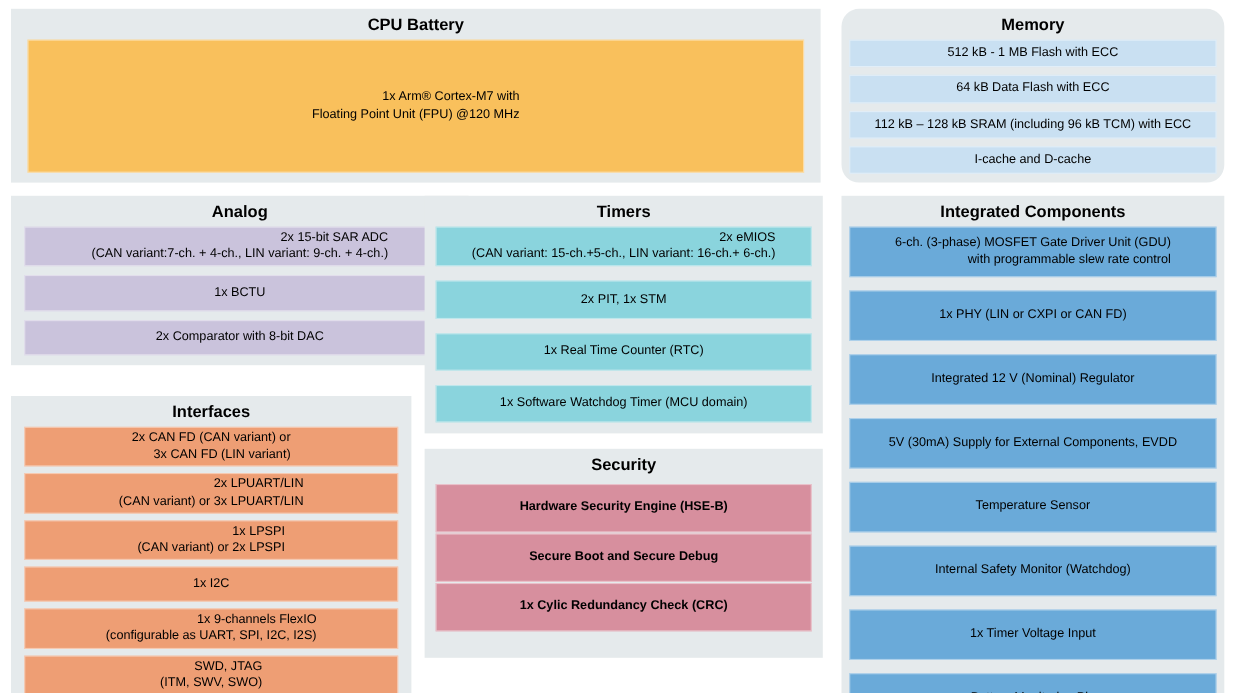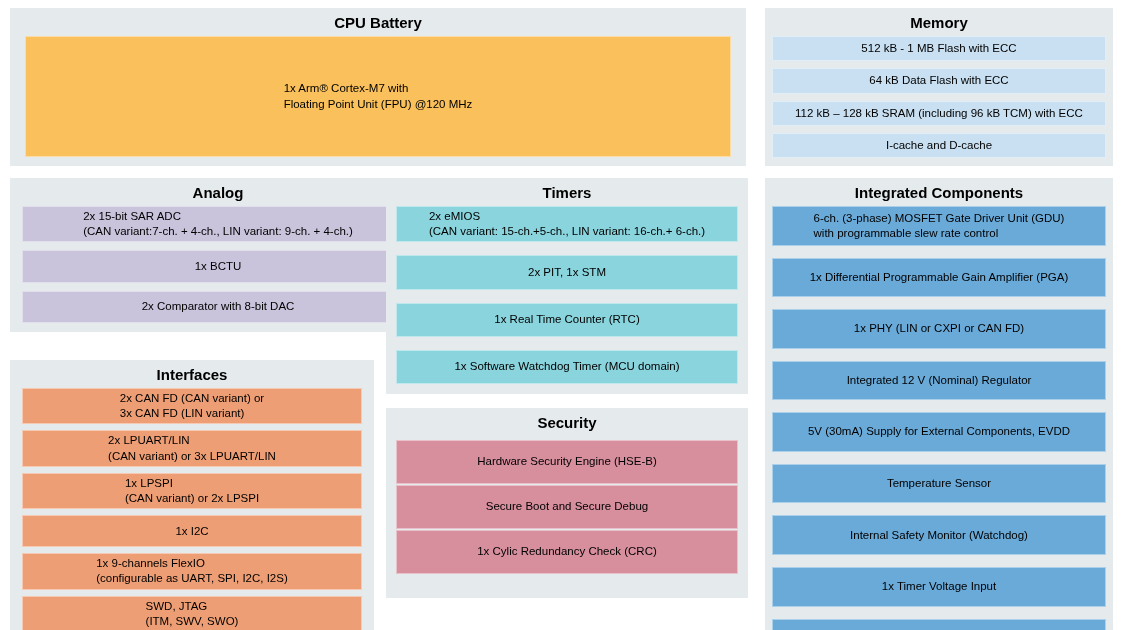--- a/index.html
+++ b/index.html
@@ -33,42 +33,42 @@
     flex: 1 1 auto;
     display: flex;
     flex-direction: column;
     min-height: 0;
   }
   .item-box {
     flex: 1 1 0;
     display: flex;
     align-items: center;
     justify-content: center;
-    text-align: left;
+    text-align: right;
     font-size: 11.5px;
     line-height: 1.32;
     white-space: pre-line;
     color: #000;
     border: 1px solid rgba(255,255,255,0.45);
     box-sizing: border-box;
     padding: 2px 6px;
   }
   
   #panel-cpu        { left: 10px;  top: 8px;   width: 736px; height: 158px; padding: 0 15px 9px 15px; }
   #panel-cpu .items { gap: 0; }
-  #panel-memory        { left: 765px; top: 8px;   width: 348px; height: 158px; padding: 0 7px 8px 7px; }
+  #panel-memory        { left: 765px; top: 8px;   width: 348px; height: 158px; padding: 0 7px 8px 7px; border-radius: 16px; }
   #panel-memory .items { gap: 7px; }
   #panel-analog        { left: 10px;  top: 178px; width: 416px; height: 154px; padding: 0 12px 9px 12px; }
   #panel-analog .items { gap: 8px; }
   #panel-interfaces        { left: 10px;  top: 344px; width: 364px; height: 281px; padding: 0 12px 9px 12px; margin-top: 16px; }
   #panel-interfaces .items { gap: 6px; }
   #panel-timers        { left: 386px; top: 178px; width: 362px; height: 216px; padding: 0 10px 10px 10px; }
   #panel-timers .items { gap: 13px; }
   #panel-security        { left: 386px; top: 408px; width: 362px; height: 190px; padding: 0 10px 24px 10px; }
-  #panel-security .items { gap: 1px; }
+  #panel-security .items { gap: 1px; font-weight: bold; }
   #panel-security .panel-title { padding-bottom: 9px; }
   #panel-integrated        { left: 765px; top: 178px; width: 348px; height: 488px; padding: 0 7px 8px 7px; }
   #panel-integrated .items { gap: 12px; }
 </style>
 </head>
 <body>
 
 <section class="panel" id="panel-cpu">
   <h2 class="panel-title">CPU Battery</h2>
   <div class="items">
@@ -132,21 +132,20 @@
       <div class="item-box" style="background: rgb(215, 143, 158);">Secure Boot and Secure Debug</div>
       <div class="item-box" style="background: rgb(215, 143, 158);">1x Cylic Redundancy Check (CRC)</div>
     </div>
 </section>
 
 <section class="panel" id="panel-integrated">
   <h2 class="panel-title">Integrated Components</h2>
   <div class="items">
       <div class="item-box" style="background: rgb(106, 170, 217);">6-ch. (3-phase) MOSFET Gate Driver Unit (GDU)
 with programmable slew rate control</div>
-      <div class="item-box" style="background: rgb(106, 170, 217);">1x Differential Programmable Gain Amplifier (PGA)</div>
       <div class="item-box" style="background: rgb(106, 170, 217);">1x PHY (LIN or CXPI or CAN FD)</div>
       <div class="item-box" style="background: rgb(106, 170, 217);">Integrated 12 V (Nominal) Regulator</div>
       <div class="item-box" style="background: rgb(106, 170, 217);">5V (30mA) Supply for External Components, EVDD</div>
       <div class="item-box" style="background: rgb(106, 170, 217);">Temperature Sensor</div>
       <div class="item-box" style="background: rgb(106, 170, 217);">Internal Safety Monitor (Watchdog)</div>
       <div class="item-box" style="background: rgb(106, 170, 217);">1x Timer Voltage Input</div>
       <div class="item-box" style="background: rgb(106, 170, 217);">Battery Monitoring Pin</div>
     </div>
 </section>
 

